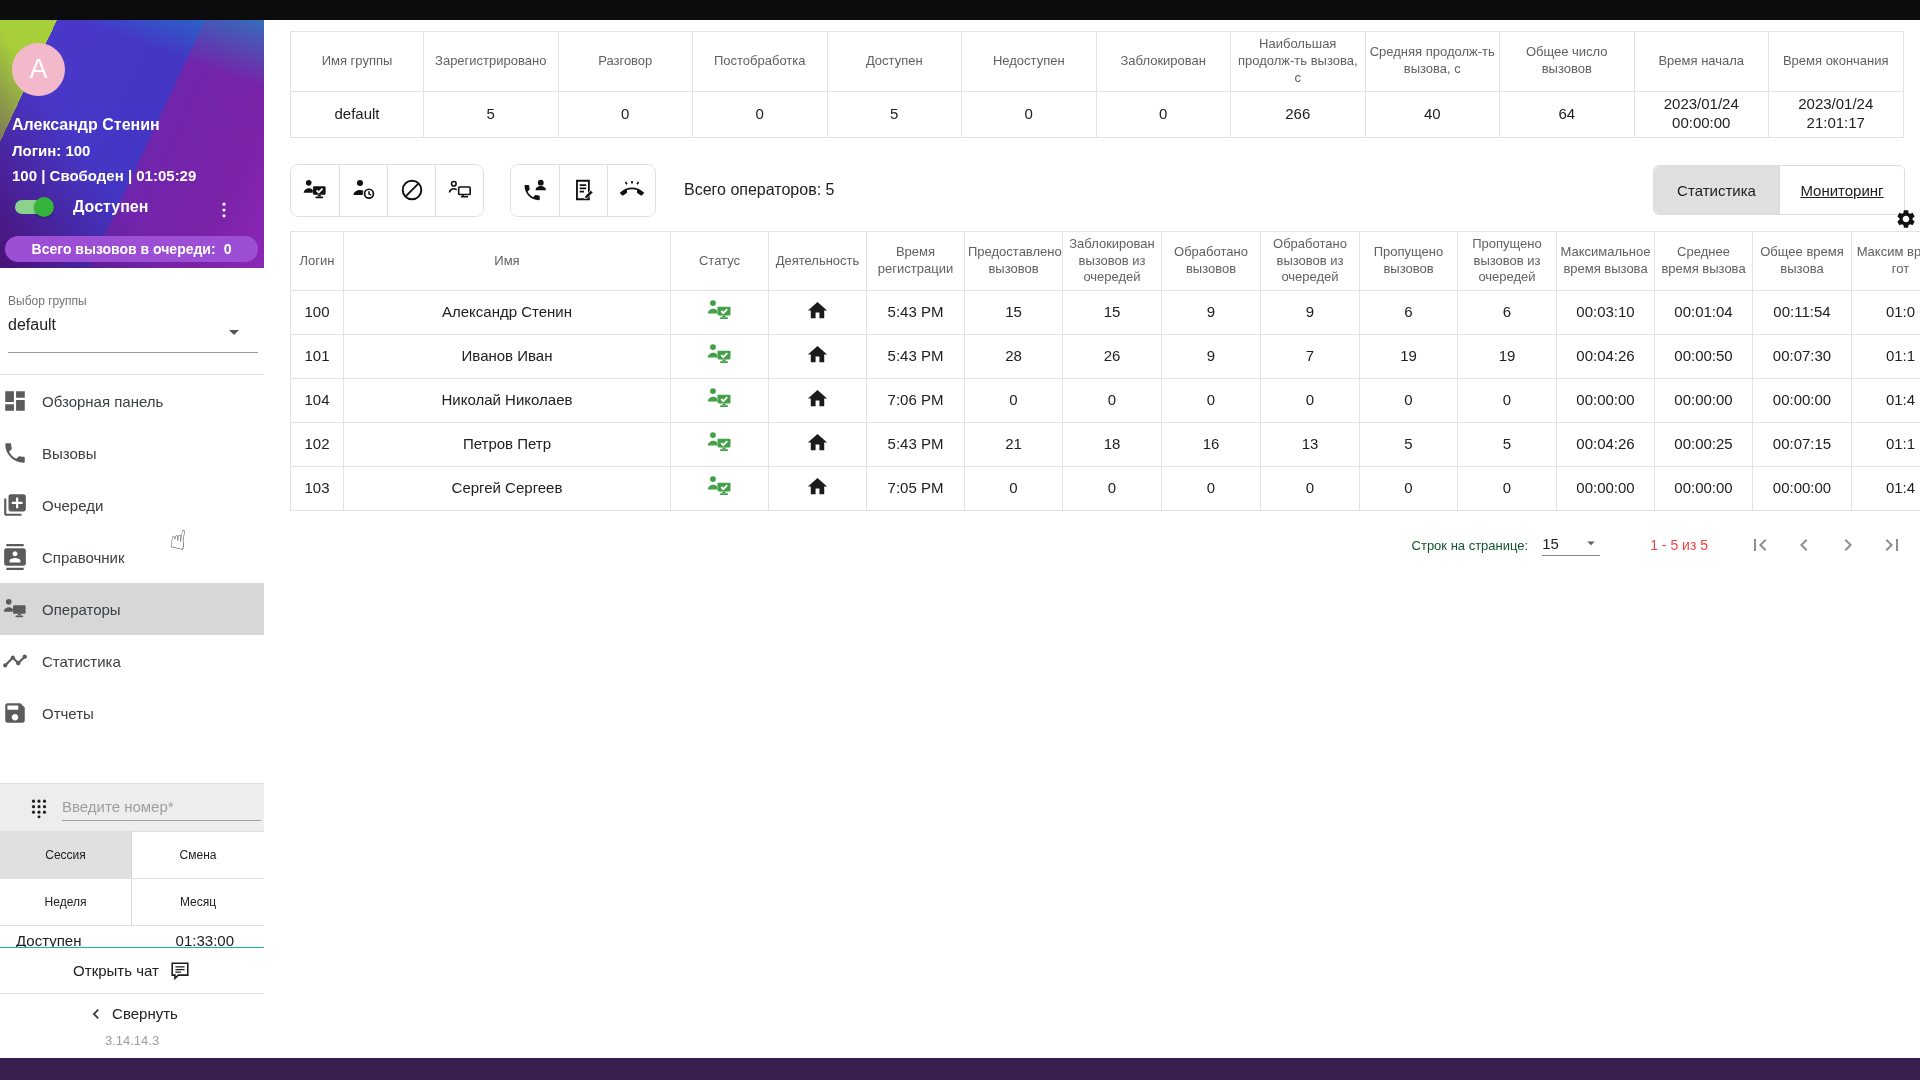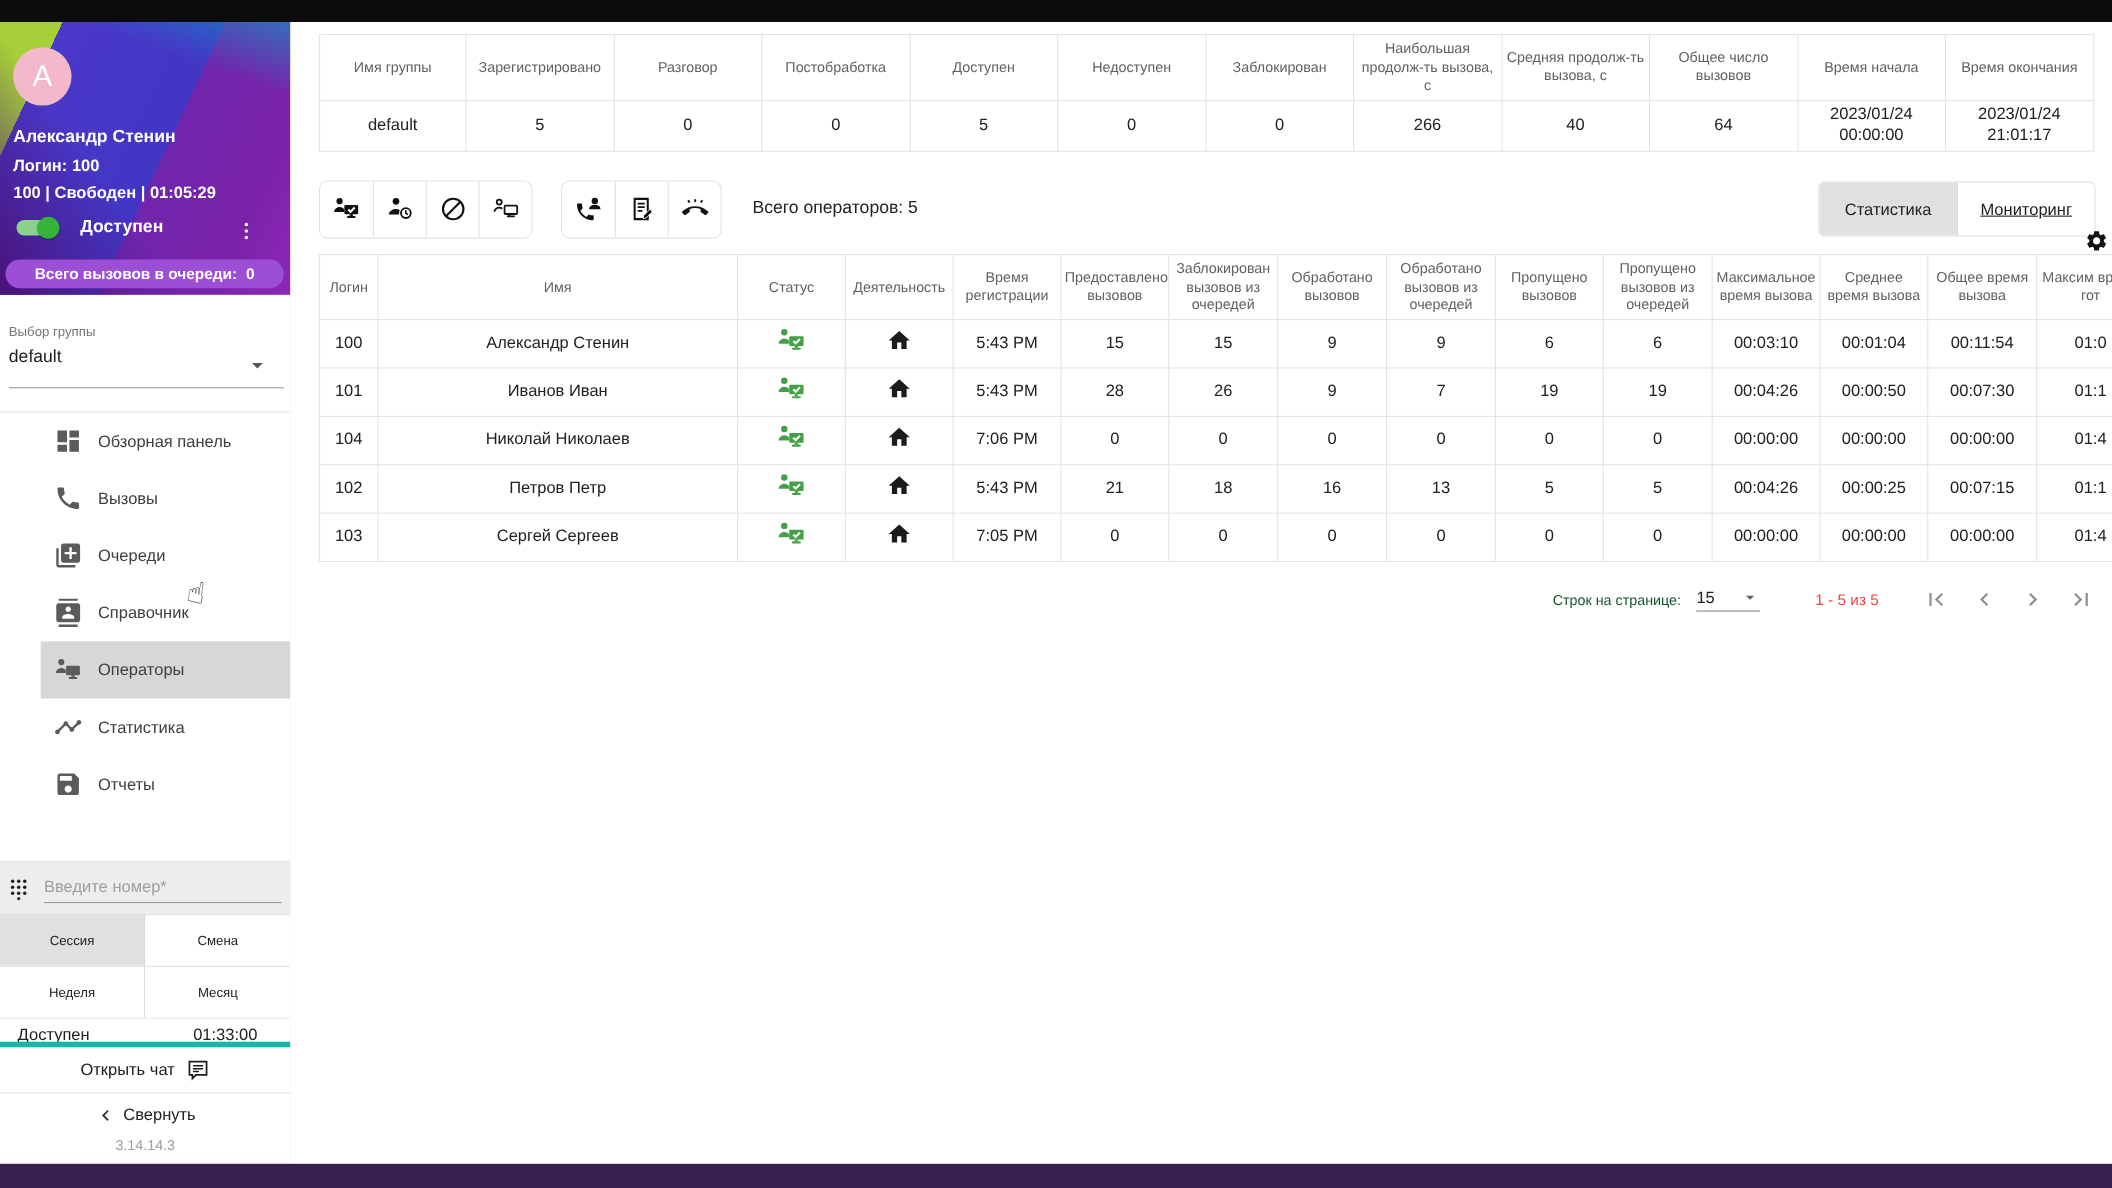--- a/index.html
+++ b/index.html
@@ -37,42 +37,42 @@
     font-size:14px; font-weight:bold; }
 
   .group-select { position:relative; flex:none; padding:26px 0 0 8px; height:107px; }
   .gs-label { font-size:12px; color:#757575; }
   .gs-value { font-size:16px; color:#212121; margin-top:8px; }
   .gs-caret { position:absolute; right:18px; top:52px; width:24px; height:24px; color:#555; }
   .gs-underline { position:absolute; left:8px; right:6px; top:84px; border-bottom:1px solid #9a9a9a; }
   .gs-divider { position:absolute; left:0; right:0; top:106px; border-bottom:1px solid #e3e3e3; }
 
   .sb-menu { flex:none; }
-  .menu-item { height:52px; display:flex; align-items:center; padding-left:12px; cursor:pointer;margin-left:37px; }
+  .menu-item { height:52px; display:flex; align-items:center; padding-left:2px; cursor:pointer; }
   .menu-item.active { background:#d7d7d7; }
   .mi-icon { width:26px; height:26px; color:#5b5b5b; flex:none; }
   .mi-icon svg { width:26px; height:26px; }
   .mi-label { margin-left:14px; font-size:15px; color:#3c4043; }
 
   .sb-bottom { margin-top:auto; flex:none; }
-  .dialer { height:48px; background:#ededed; border-top:1px solid #e0e0e0; display:flex; align-items:center; padding:0 8px 0 6px; }
+  .dialer { height:48px; background:#ededed; border-top:1px solid #e0e0e0; display:flex; align-items:center; padding:0 8px 0 28px; }
   .dialer-icon { width:22px; height:22px; color:#1c1c1c; flex:none; }
   .dialer-icon svg { width:22px; height:22px; }
   .dialer input { flex:1; margin-left:12px; border:0; outline:0; background:transparent;
     border-bottom:1px solid #9e9e9e; font-size:15px; padding:4px 0 5px; color:#212121;
     font-family:inherit; }
   .dialer input::placeholder { color:#9e9e9e; }
   .period-tabs { display:grid; grid-template-columns:1fr 1fr; }
   .ptab { height:47px; display:flex; align-items:center; justify-content:center; font-size:12px;
     color:#212121; background:#fff; border-top:1px solid #e0e0e0; cursor:pointer; }
   .ptab:nth-child(odd){ border-right:1px solid #d6d6d6; }
   .ptab.active { background:#e0e0e0; }
   .session-stats { height:22px; overflow:hidden; display:flex; justify-content:space-between;
     padding:0 30px 0 16px; font-size:15px; line-height:30px; color:#212121; border-top:1px solid #e0e0e0; }
-  .chat-bar { height:46px; border-top:5px solid #14b8a6; display:flex; align-items:center; justify-content:center; gap:10px; font-size:15px; cursor:pointer; }
+  .chat-bar { height:46px; border-top:1px solid #14b8a6; display:flex; align-items:center; justify-content:center; gap:10px; font-size:15px; cursor:pointer; }
   .chat-icon { width:22px; height:22px; color:#1c1c1c; }
   .chat-icon svg { width:22px; height:22px; }
   .collapse-bar { height:40px; border-top:1px solid #e0e0e0; display:flex; align-items:center; justify-content:center; gap:6px; font-size:15px; cursor:pointer; }
   .collapse-icon { width:20px; height:20px; color:#333; }
   .collapse-icon svg { width:20px; height:20px; }
   .version { height:25px; text-align:center; font-size:13px; color:#9e9e9e; }
 
   
   .main { position:relative; flex:1; height:100%; background:#fff; overflow:hidden; }
 

